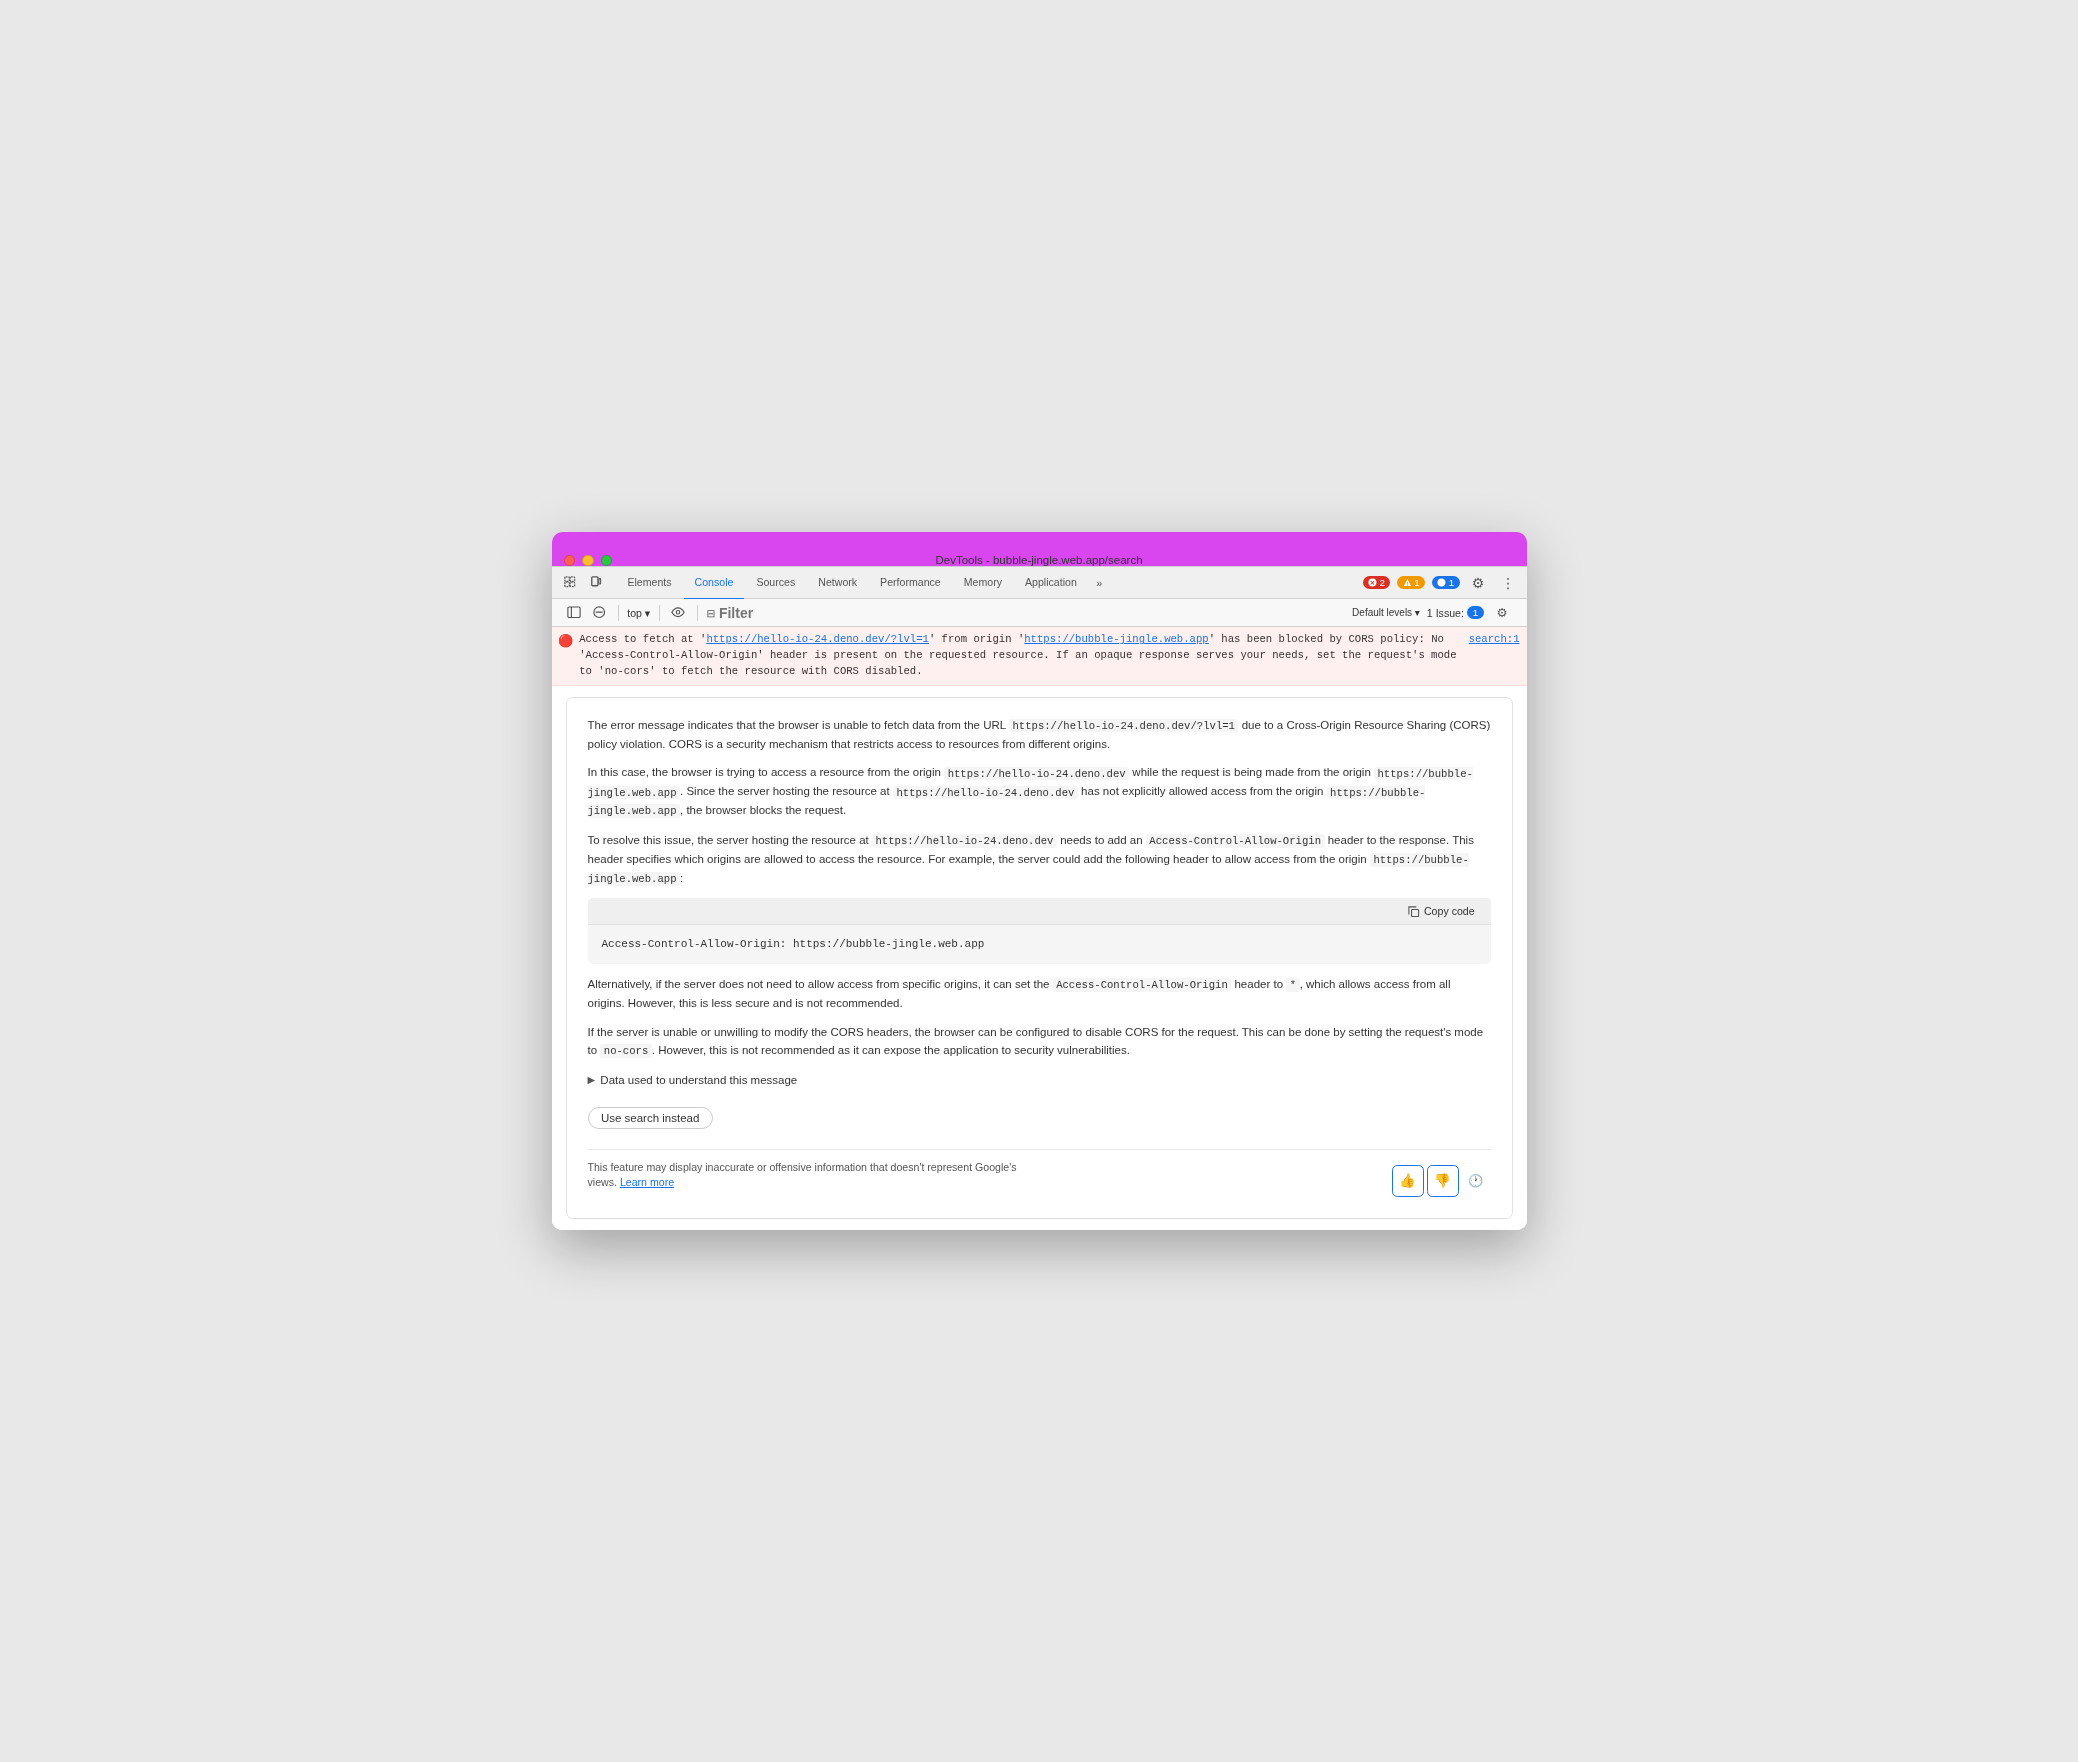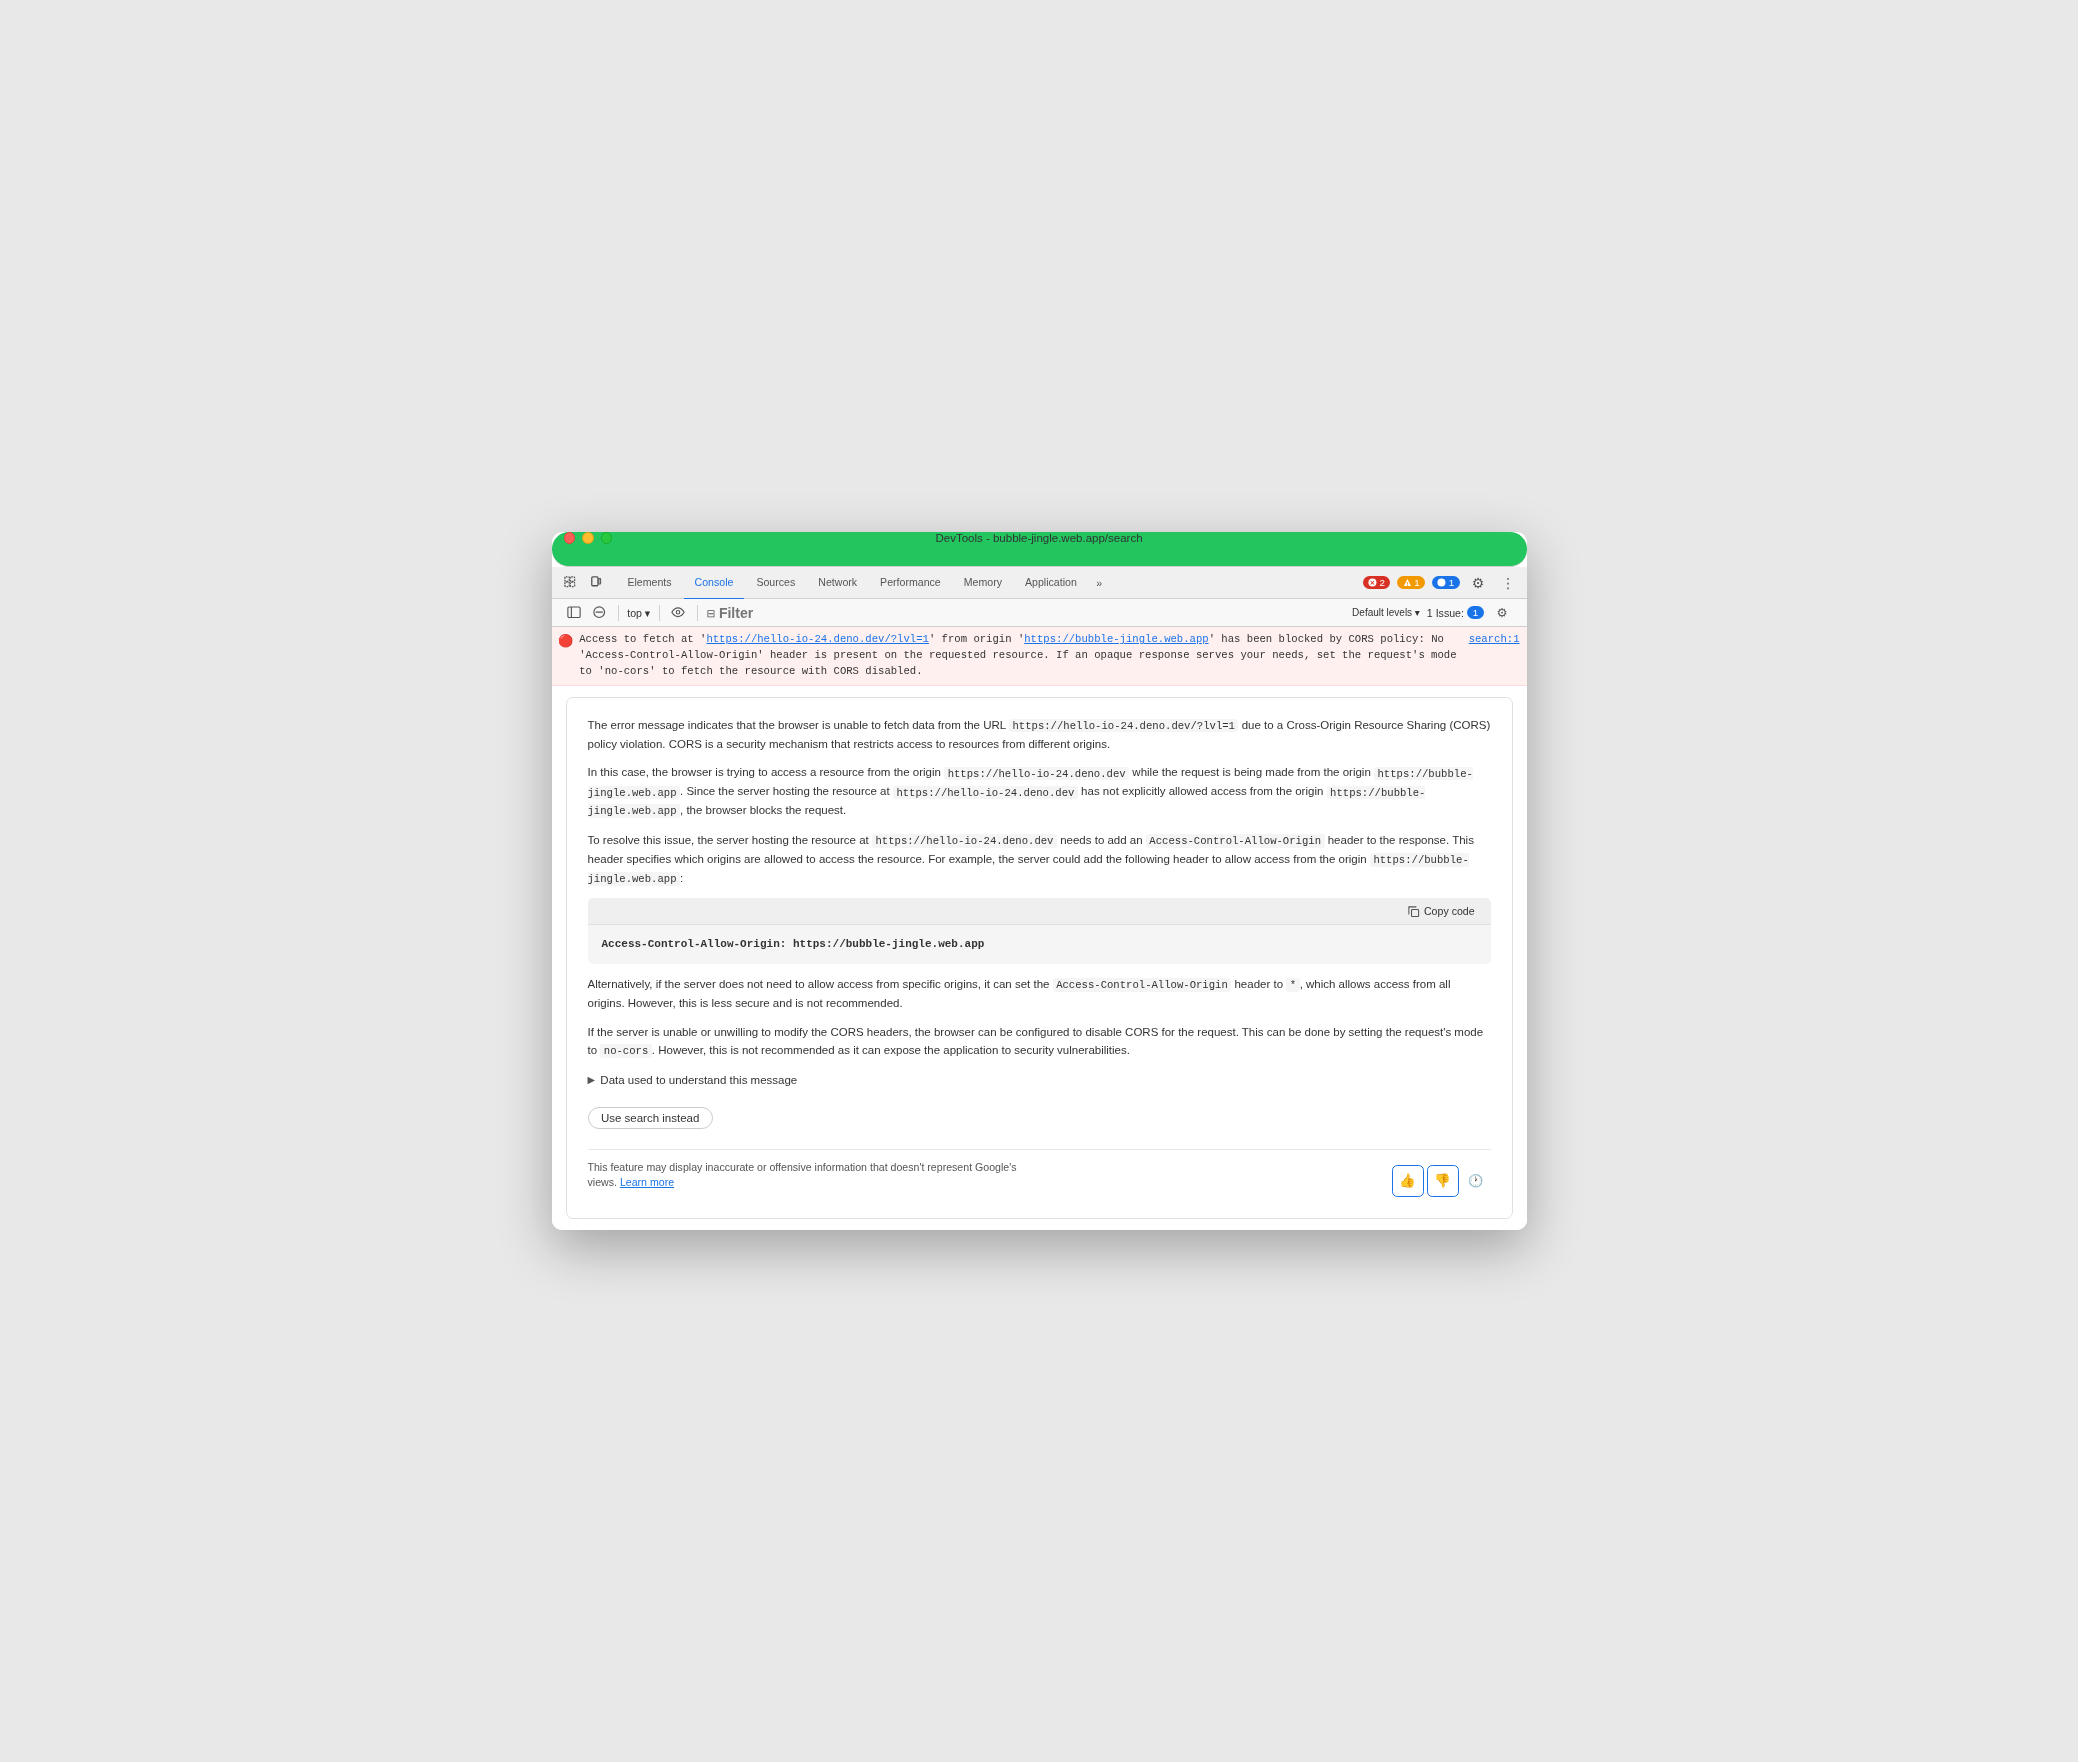--- a/index.html
+++ b/index.html
@@ -13,28 +13,27 @@
       padding: 17.7px;
     }
     .window {
       width: 975px;
       background: #ffffff;
       border-radius: 10.6px;
       box-shadow: 0 17.7px 53px rgba(0,0,0,0.3);
       overflow: hidden;
     }
     .titlebar {
-      background: #22c55e;
+      background: #d946ef;
       height: 35px;
       display: flex;
-      align-items: flex-start;
+      align-items: flex-end;
       padding: 0 12.4px;
       border-bottom: 0.9px solid #d0d0d0;
       position: relative;
-      border-radius: 17px;
     }
     .traffic-lights {
       display: flex;
       gap: 7px;
       align-items: center;
     }
     .traffic-light {
       width: 11.5px;
       height: 11.5px;
       border-radius: 50%;
@@ -329,21 +328,20 @@
       background: transparent;
       border: none;
       padding: 1.8px 5.3px;
       border-radius: 2.7px;
     }
     .code-content {
       padding: 10.6px 14px;
       font-family: 'Courier New', monospace;
       font-size: 11px;
       color: #333;
-      font-weight: bold;
     }
     .caution-link {
       color: #1a73e8;
       text-decoration: underline;
       cursor: pointer;
       font-size: 10.6px;
       display: block;
       padding: 3.5px 14px 10.6px;
     }
     .data-disclosure {

